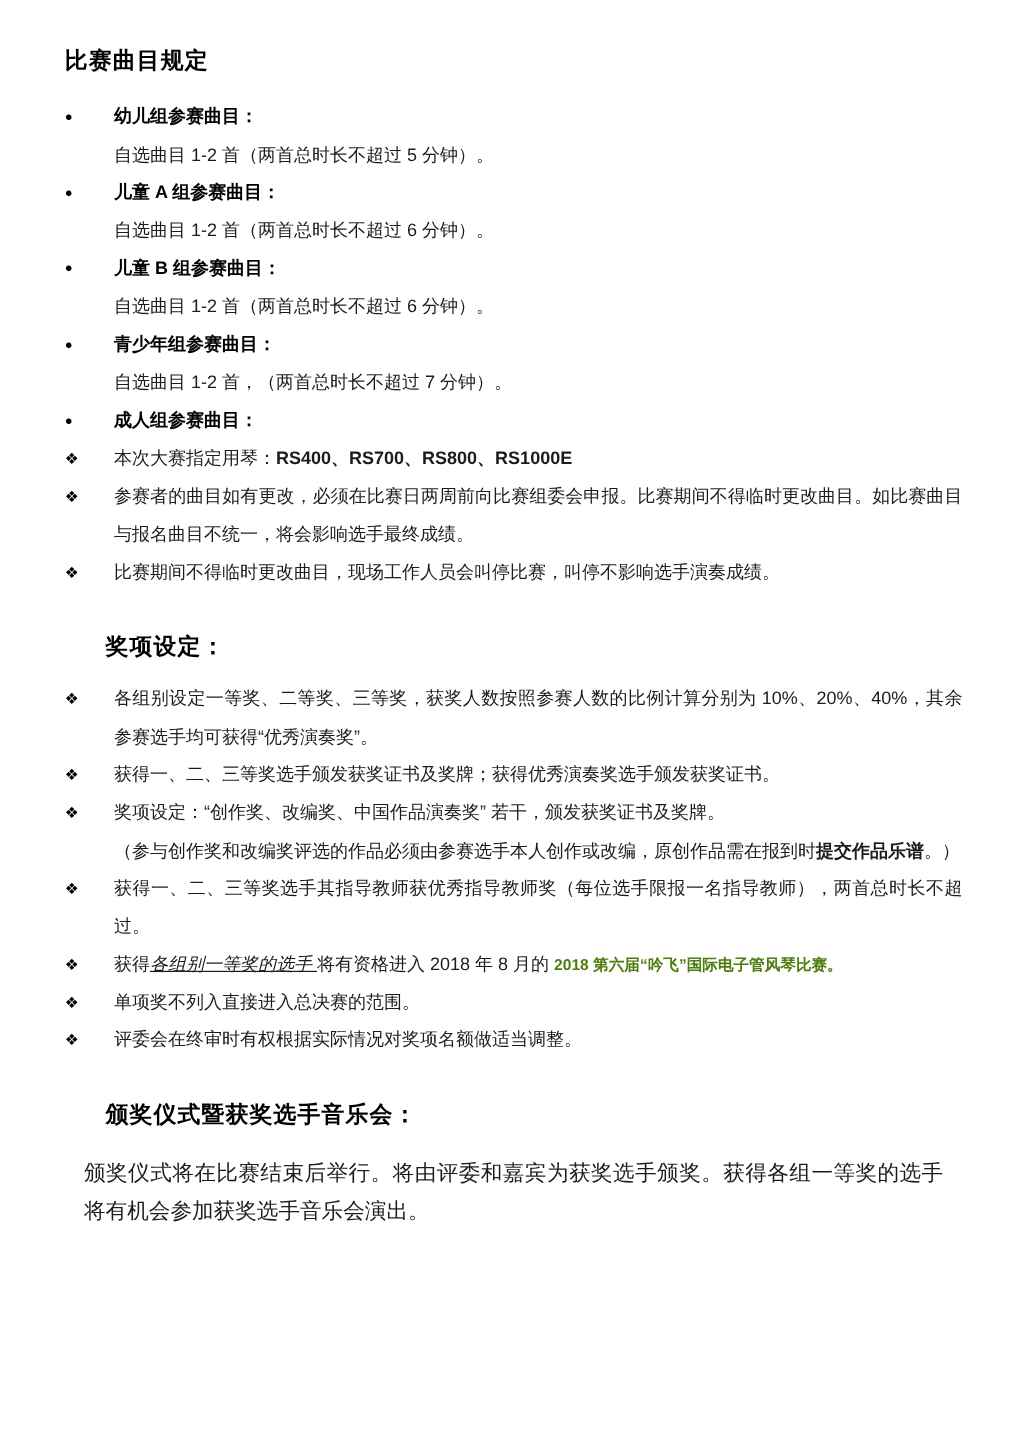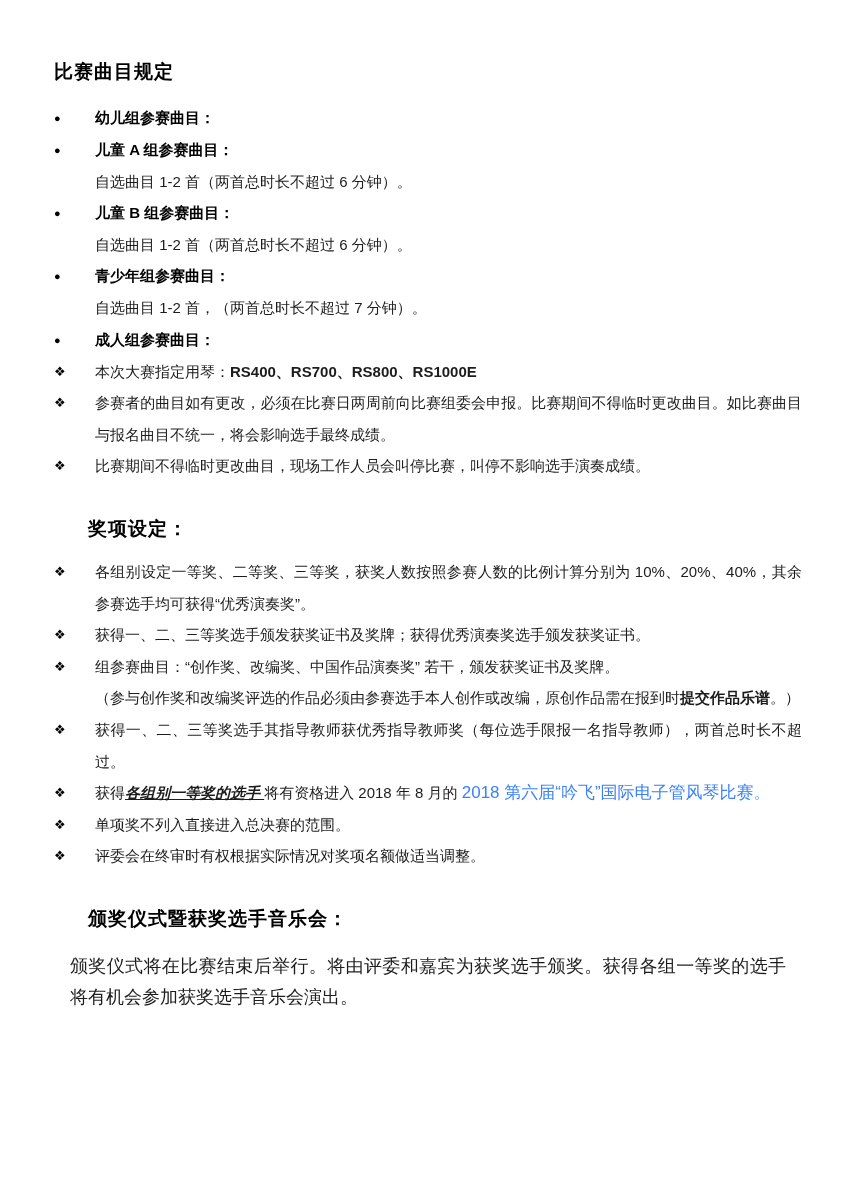--- a/index.html
+++ b/index.html
@@ -6,21 +6,21 @@
   html, body { margin: 0; padding: 0; }
   body {
     width: 848px;
     height: 1200px;
     background: #ffffff;
     overflow: hidden;
     font-family: "Liberation Sans", "DejaVu Sans", sans-serif;
     color: #1c1c1c;
     -webkit-font-smoothing: antialiased;
   }
-  .page { padding: 56px 46px 0 54px; }
+  .page { padding: 36px 46px 0 54px; }
 
   .h1 {
     font-size: 19px;
     font-weight: 700;
     color: #000000;
     line-height: 32px;
     margin: 0 0 14px 0;
     letter-spacing: 1px;
   }
   .h1.spaced { margin-top: 31px; margin-bottom: 11px; margin-left: 34px; }
@@ -37,41 +37,42 @@
   .li .t {
     flex: 1 1 auto;
     font-size: 15px;
     line-height: 31.6px;
     text-align: justify;
     margin-left: 10px;
   }
   .gname { font-weight: 700; color: #000000; }
 
   .bu  { font-weight: 700; }          
-  .wiu { font-weight: 700; font-style: italic; text-decoration: underline; } 
-  .ev  { font-weight: 400; font-size: 17px; color: #3b82f6; }     
+  .wiu { font-weight: 400; font-style: italic; text-decoration: underline; } 
+  .ev  { font-weight: 700; font-size: 13px; color: #4d7c0f; }     
 
   .body-par {
     font-size: 18px;
     line-height: 31.6px;
     text-align: justify;
     margin: 16px;
   }
 </style>
 </head>
 <body>
 
 <div class="page">
 
   <div class="h1">比赛曲目规定</div>
 
   <div class="li">
     <span class="b disc">●</span>
     <div class="t">
       <div class="gname">幼儿组参赛曲目：</div>
+      <div>自选曲目 1-2 首（两首总时长不超过 5 分钟）。</div>
     </div>
   </div>
 
   <div class="li">
     <span class="b disc">●</span>
     <div class="t">
       <div class="gname">儿童 A 组参赛曲目：</div>
       <div>自选曲目 1-2 首（两首总时长不超过 6 分钟）。</div>
     </div>
   </div>
@@ -124,21 +125,21 @@
   </div>
 
   <div class="li">
     <span class="b">❖</span>
     <div class="t">获得一、二、三等奖选手颁发获奖证书及奖牌；获得优秀演奏奖选手颁发获奖证书。</div>
   </div>
 
   <div class="li">
     <span class="b">❖</span>
     <div class="t">
-      <div>组参赛曲目：“创作奖、改编奖、中国作品演奏奖” 若干，颁发获奖证书及奖牌。</div>
+      <div>奖项设定：“创作奖、改编奖、中国作品演奏奖” 若干，颁发获奖证书及奖牌。</div>
       <div>
         <span>（参与创作奖和改编奖评选的作品必须由参赛选手本人创作或改编，原创作品需在报到时</span><span class="bu">提交作品乐谱</span><span>。）</span>
       </div>
     </div>
   </div>
 
   <div class="li">
     <span class="b">❖</span>
     <div class="t">获得一、二、三等奖选手其指导教师获优秀指导教师奖（每位选手限报一名指导教师），两首总时长不超过。</div>
   </div>

